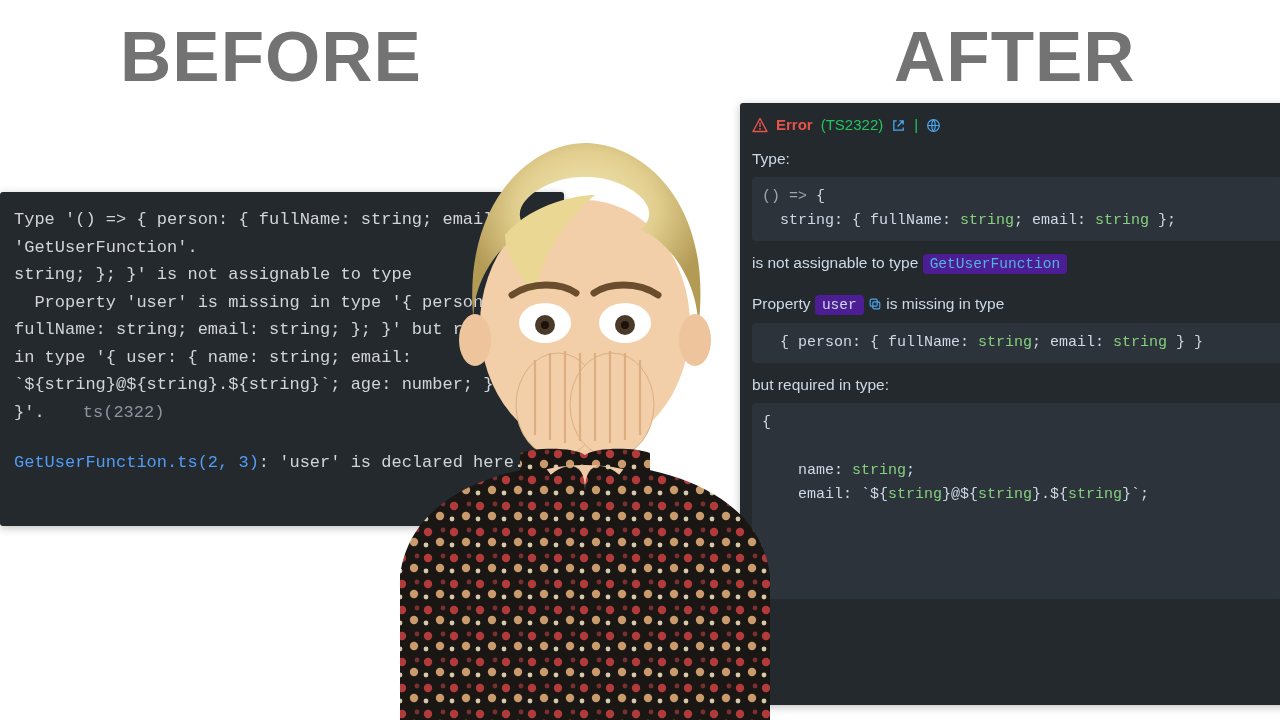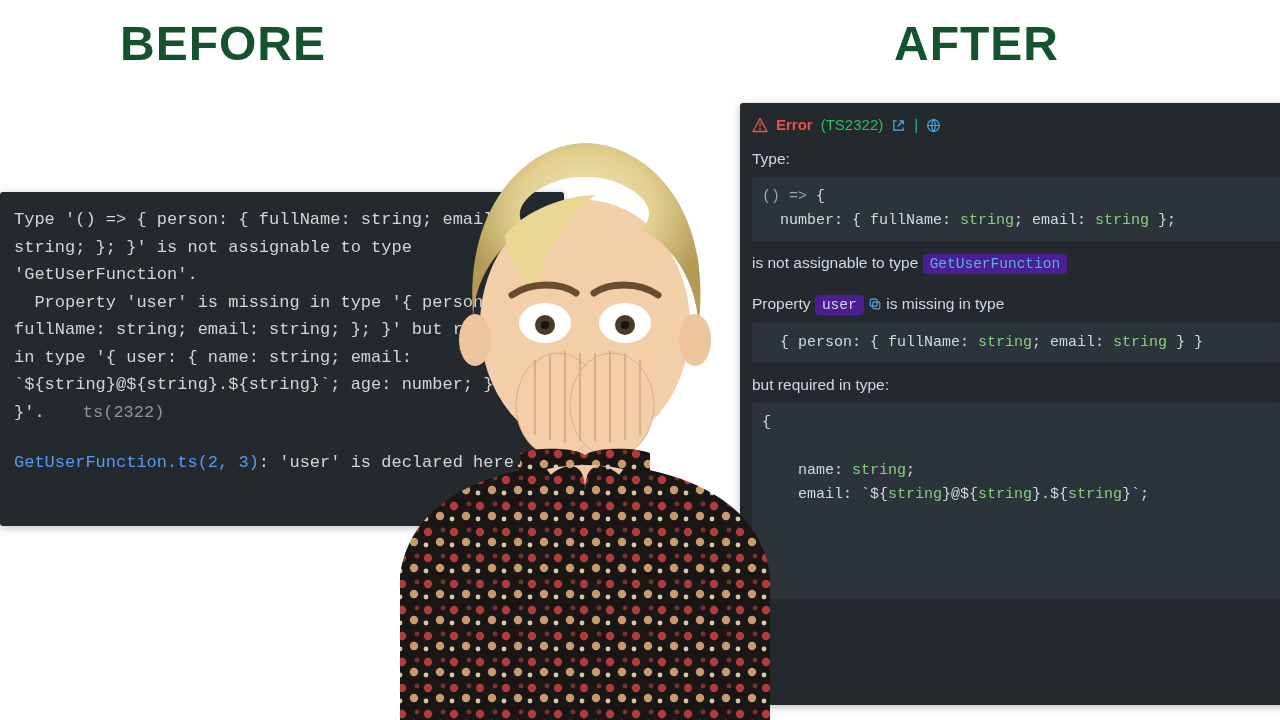--- a/index.html
+++ b/index.html
@@ -9,22 +9,22 @@
     height: 720px;
     background: #ffffff;
     font-family: -apple-system, BlinkMacSystemFont, "Segoe UI", Helvetica, Arial, sans-serif;
     overflow: hidden;
   }
 
   .heading {
     position: absolute;
     font-weight: 900;
     letter-spacing: 1px;
-    font-size: 48px;
-    color: #14532d;
+    font-size: 71px;
+    color: #737373;
   }
   .heading.before { top: 16px; left: 120px; }
   .heading.after  { top: 16px; left: 850px; margin-left: 44px; }
 
   .panel {
     position: absolute;
     background: #24292e;
     border-radius: 3px;
     box-shadow: 0 2px 8px rgba(0,0,0,.25);
   }
@@ -123,22 +123,22 @@
   .person svg { width: 100%; height: 100%; }
 </style>
 </head>
 <body>
 
 <div class="heading before">BEFORE</div>
 <div class="heading after">AFTER</div>
 
 <div class="panel left">
   <div>Type '() =&gt; { person: { fullName: string; email:</div>
+  <div>'GetUserFunction'.</div>
   <div>string; }; }' is not assignable to type</div>
-  <div>'GetUserFunction'.</div>
   <div>&nbsp;&nbsp;Property 'user' is missing in type '{ person: {</div>
   <div>fullName: string; email: string; }; }' but required</div>
   <div>in type '{ user: { name: string; email:</div>
   <div>`${string}@${string}.${string}`; age: number; };</div>
   <div>
     <span>}'.</span>
     <span class="muted">ts(2322)</span>
   </div>
   <div style="margin-top:23px">
     <span class="link">GetUserFunction.ts(2, 3)</span><span>: 'user' is declared here.</span>
@@ -166,21 +166,21 @@
       <svg viewBox="0 0 16 16">
           <circle cx="8" cy="8" r="6.2" fill="none" stroke="currentColor" stroke-width="1.3"></circle>
           <path d="M2 8h12M8 2c2.4 2 2.4 10 0 12M8 2c-2.4 2-2.4 10 0 12" fill="none" stroke="currentColor" stroke-width="1.2"></path>
         </svg>
     </span>
   </div>
 
   <div>Type:</div>
 
   <div class="codebox"><span class="tok-muted">() =&gt; </span><span>{</span>
-<span>  number: </span><span>{ fullName: </span><span class="tok-str">string</span><span>; email: </span><span class="tok-str">string</span><span> };</span></div>
+<span>  string: </span><span>{ fullName: </span><span class="tok-str">string</span><span>; email: </span><span class="tok-str">string</span><span> };</span></div>
 
   <div>
     <span>is not assignable to type</span>
     <span class="inline-code type">GetUserFunction</span>
   </div>
 
   <div style="margin-top:16px">
     <span>Property</span>
     <span class="inline-code">user</span>
     <span class="copy-icon">

